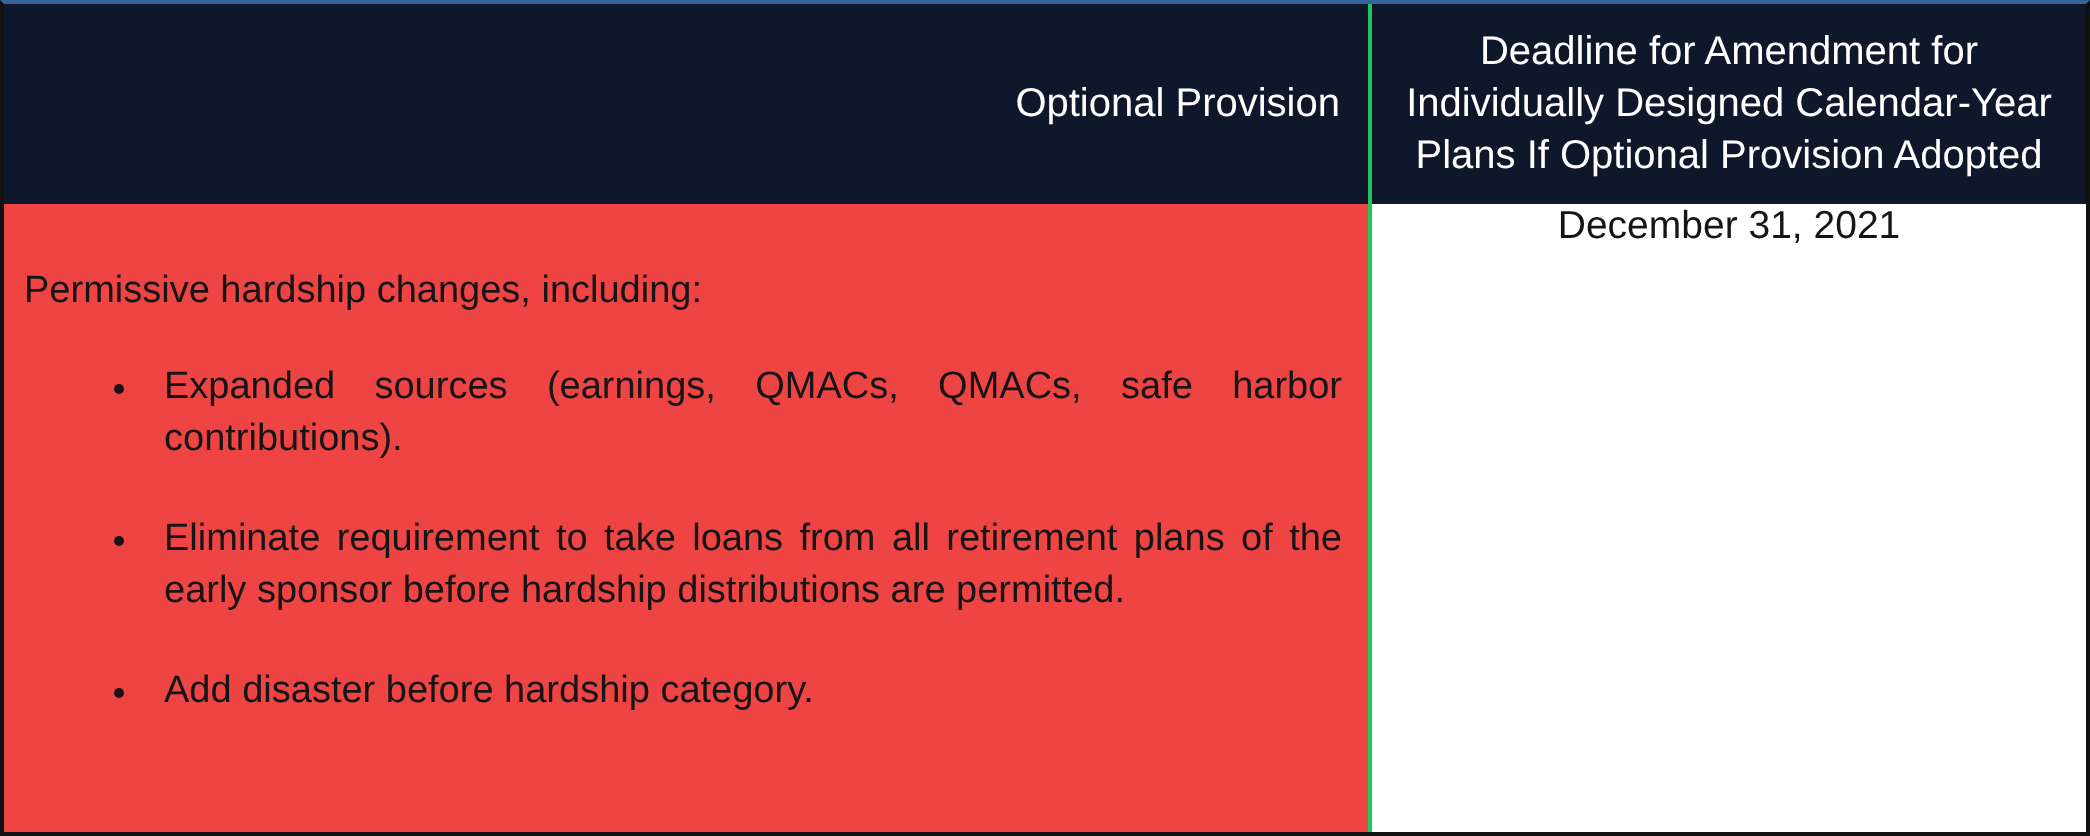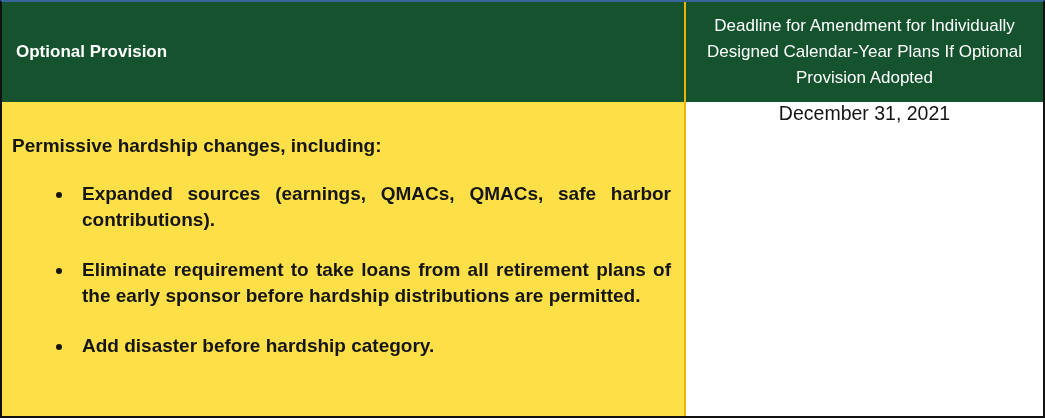--- a/index.html
+++ b/index.html
@@ -17,34 +17,34 @@
     display: grid;
     grid-template-columns: 684px 1fr;
     grid-template-rows: 100px 1fr;
     border-left: 2px solid #111111;
     border-right: 2px solid #111111;
     border-bottom: 2px solid #111111;
     border-top: 2px solid #35659c;
     background: #ffffff;
   }
   .cell { overflow: hidden; }
-  .col-divider { border-right: 2px solid #eab308; font-weight: bold; }
+  .col-divider { border-right: 2px solid #22c55e; }
   .header-cell {
-    background: #14532d;
+    background: #0f172a;
     color: #ffffff;
     display: flex;
     align-items: center;
-    justify-content: flex-start;
+    justify-content: flex-end;
     text-align: center;
-    font-size: 17px;
+    font-size: 20px;
     line-height: 26px;
     padding: 4px 14px;
   }
   .body-left {
-    background: #fde047;
+    background: #ef4444;
     padding: 31px 13px 24px 10px;
     font-size: 19px;
     line-height: 26px;
     color: #151515;
   }
   .body-left p.intro { margin-bottom: 22px; }
   .body-left ul {
     list-style-type: disc;
     margin: 0 0 22px 0;
     padding-left: 62px;

